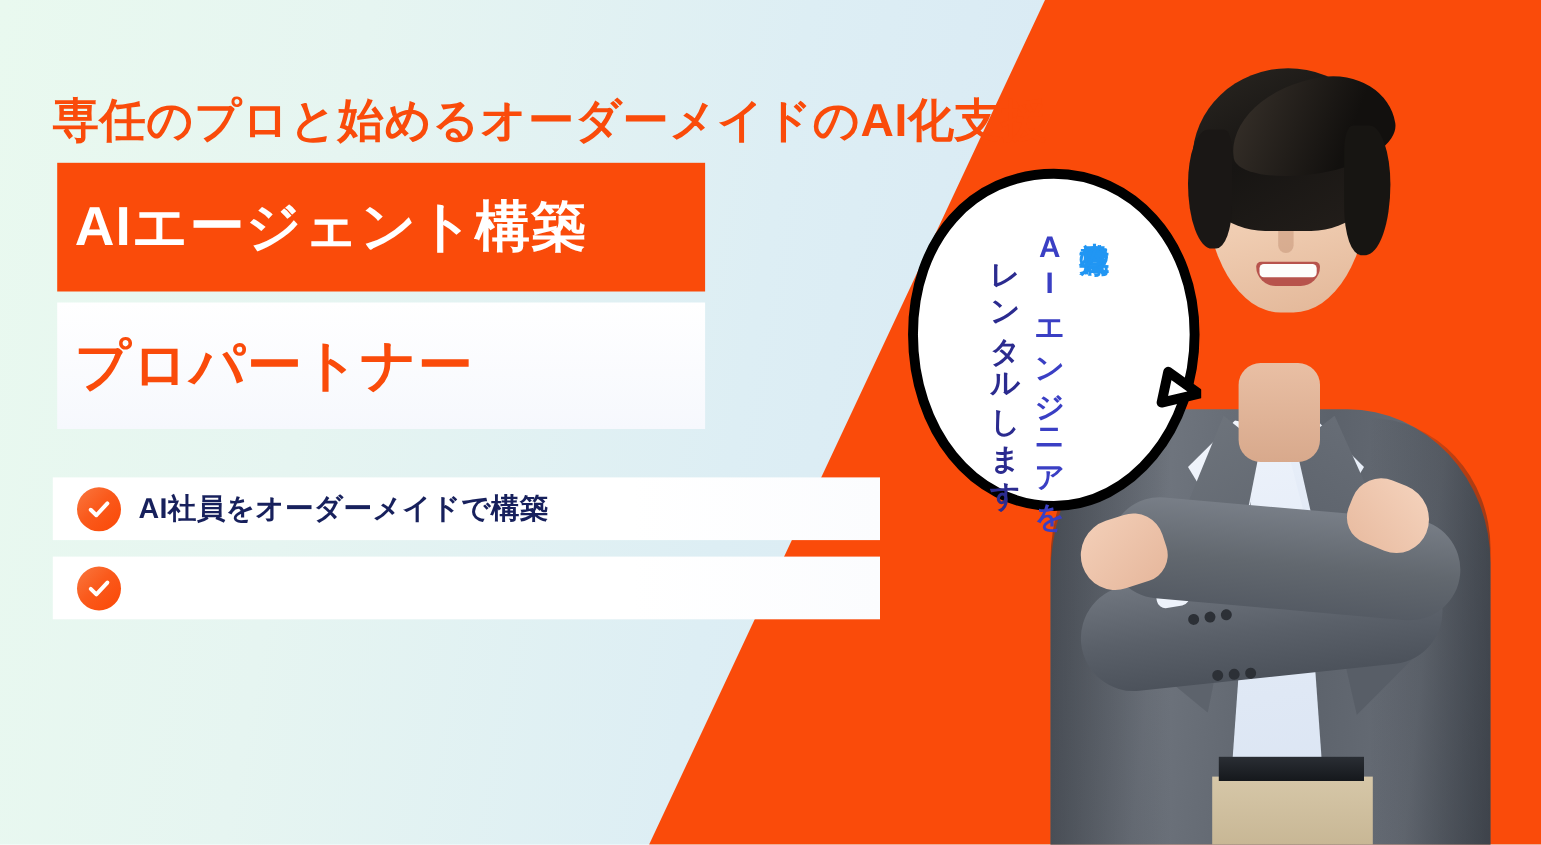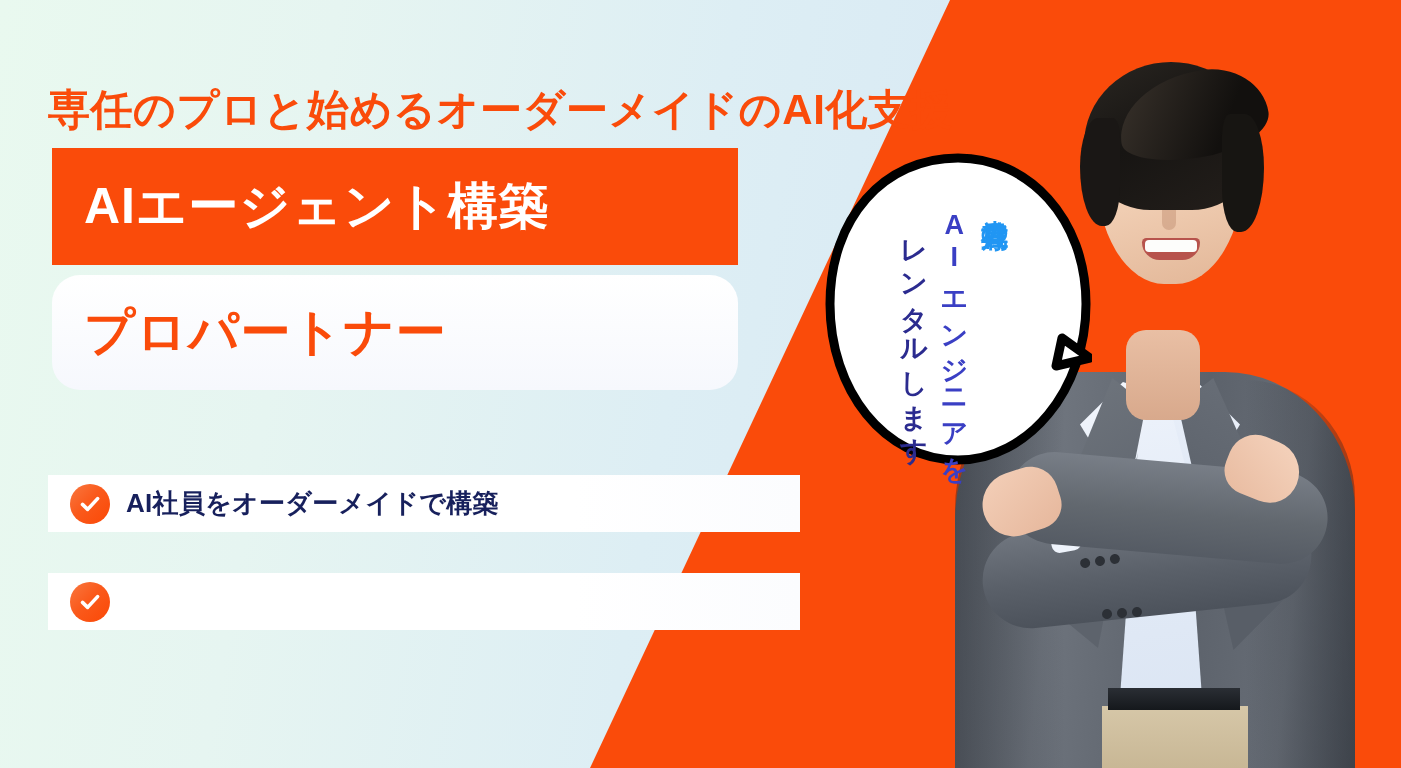--- a/index.html
+++ b/index.html
@@ -192,45 +192,43 @@
   .tagline {
     position:absolute; left:48px; top:82px;
     font-size:42px; font-weight:700;
     color:#fa4b0a;
     letter-spacing:.5px;
     white-space:nowrap;
   }
 
   .bar {
     position:absolute; left:52px;
-    width:686px;
+    width:589px;
     display:flex; align-items:center;
-    padding-left:32px;
+    padding-left:16px;
   }
   .bar1 {
     top:148px; height:117px;
     background:#fa4b0a;
   }
   .bar1 .bar-text { color:#ffffff; font-size:50px; font-weight:700; letter-spacing:1px; white-space:nowrap; }
   .bar2 {
     top:275px; height:115px;
     background:linear-gradient(180deg,#ffffff 0%,#f6f8fd 100%);
-    border-radius:28px;
   }
   .bar2 .bar-text { color:#fa4b0a; font-size:50px; font-weight:700; letter-spacing:1px; white-space:nowrap; }
 
   .features { position:absolute; left:48px; top:434px; }
   .feature {
     position:relative;
     width:752px; height:57px;
     background:linear-gradient(90deg,#ffffff 0%,#ffffff 70%,#fbfcfe 100%);
     display:flex; align-items:center;
     padding-left:22px;
     margin-bottom:15px;
-    margin-top:41px;
   }
   .check {
     width:40px; height:40px;
     border-radius:50%;
     background:linear-gradient(135deg,#f97840 0%,#fa5a1c 45%,#fb4806 100%);
     flex:0 0 auto;
     display:flex; align-items:center; justify-content:center;
     margin-right:16px;
   }
   .check svg { display:block; }

